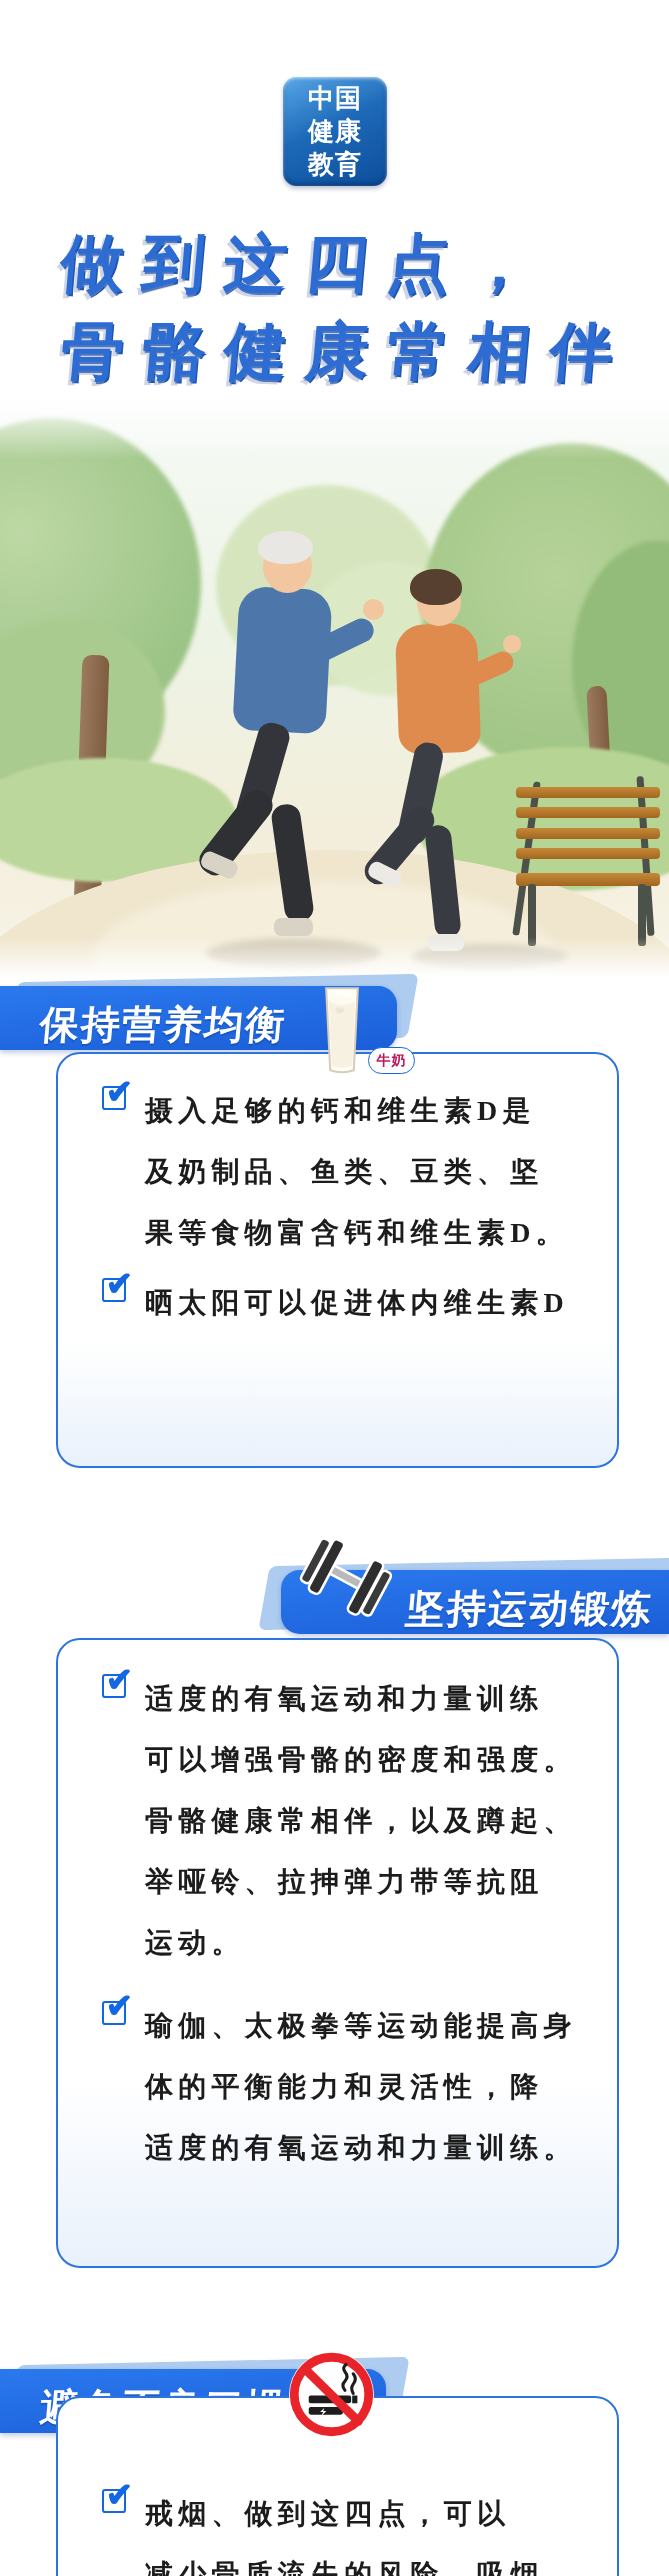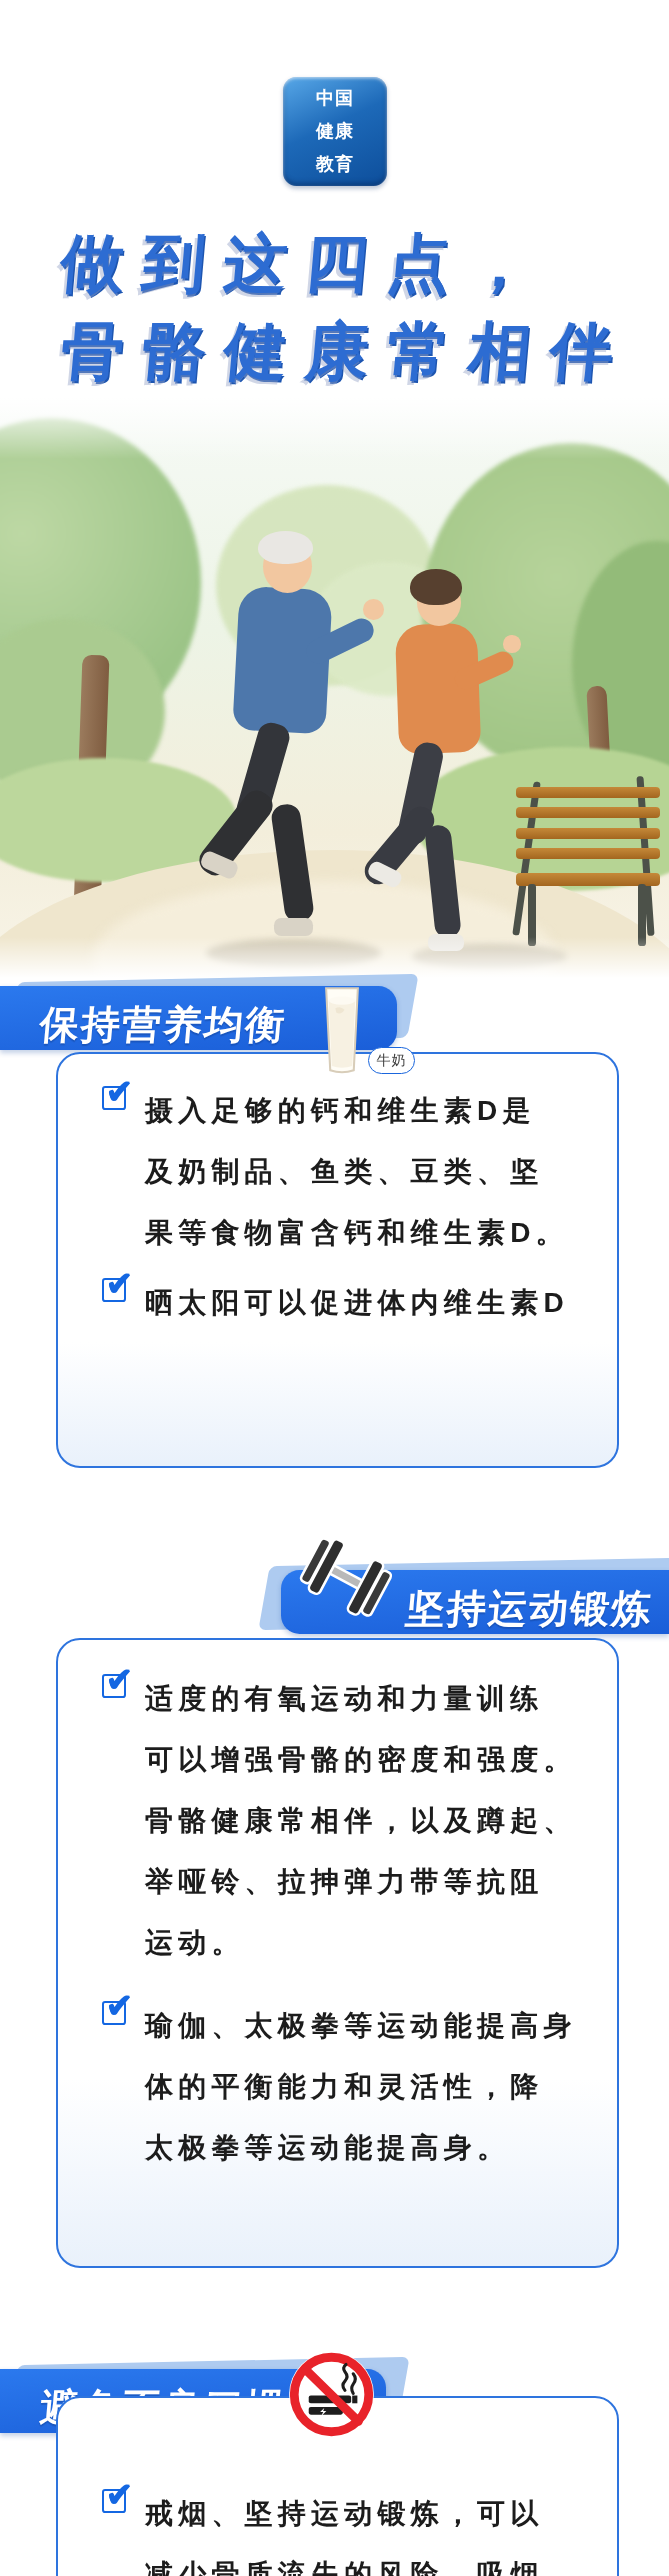--- a/index.html
+++ b/index.html
@@ -6,21 +6,21 @@
   .page{position:relative;width:669px;height:3919px;margin:0 auto;background:#fff;overflow:hidden;
         font-family:"Liberation Sans","DejaVu Sans",sans-serif;}
 
   
   .logo-badge{position:absolute;border-radius:13.4px;
       background:linear-gradient(155deg,#58a8e8 0%,#1d69b8 45%,#0d4e9b 100%);
       box-shadow:inset 0 1.5px 3.1px rgba(255,255,255,.6), inset 0 -3.1px 5.2px rgba(0,30,80,.45), 0 2.1px 4.1px rgba(0,40,100,.25);
       display:flex;flex-direction:column;align-items:center;justify-content:center;}
   .logo-badge .ll{color:#fff;font-weight:800;text-align:center;}
   .logo-top{left:283px;top:77px;width:104px;height:109px;}
-  .logo-top .ll{font-size:18px;line-height:33px;letter-spacing:1px;}
+  .logo-top .ll{font-size:26px;line-height:33px;letter-spacing:1px;}
 
   
   .title-line{position:absolute;left:61px;color:#2d6cd2;font-weight:900;
       font-size:63px;letter-spacing:18.5px;transform:skewX(-5deg);white-space:nowrap;
       text-shadow:-2.6px 3.6px 0 rgba(150,165,200,.45), 1.5px 1.5px 0 #1d55b0;}
   .title-1{top:221px;}
   .title-2{top:309px;}
 
   
   .hero{position:absolute;left:0;top:397px;width:669px;height:581px;overflow:hidden;}
@@ -64,21 +64,21 @@
   .banner-3 .banner-back{left:12.4px;top:0;width:392px;height:64px;}
   .banner-3 .banner-label{left:40px;top:19.6px;}
   .banner-2{left:281px;top:1562px;width:388px;}
   .banner-2 .banner-back{left:-17.5px;top:0;width:406px;height:64px;}
   .banner-2 .banner-label{left:125px;top:19.6px;}
 
   
   .milk-glass{position:absolute;left:320px;top:985px;width:44px;height:90px;z-index:5;}
   .milk-pill{position:absolute;left:368px;top:1047px;width:45px;height:25px;background:#fff;border:1.5px solid #1a66dd;
       border-radius:13.4px;z-index:6;display:flex;align-items:center;justify-content:center;
-      color:#404040;font-size:14px;font-weight:400;letter-spacing:1px;}
+      color:#be185d;font-size:14px;font-weight:700;letter-spacing:1px;}
   
   .dumbbell{position:absolute;left:292px;top:1533px;width:108px;height:88px;z-index:6;}
   
   .no-smoke{position:absolute;left:287px;top:2350px;width:89px;height:89px;z-index:6;}
 
   
   .card{position:absolute;left:56px;width:563px;border:2.1px solid #2e74de;border-radius:24px;
       background:linear-gradient(180deg,#ffffff 70%,#e9f1fb 100%);box-sizing:border-box;}
   .card-1{top:1052px;height:416px;}
   .card-2{top:1638px;height:630px;}
@@ -87,21 +87,21 @@
   .card-1 .card-items{padding-top:26px;}
   .card-2 .card-items{padding-top:28px;}
   .card-3 .card-items{padding-top:85px;}
   .check-item{display:flex;align-items:flex-start;}
   .card-1 .check-item + .check-item{margin-top:9.3px;}
   .card-2 .check-item + .check-item{margin-top:21.6px;}
   .checkbox{position:relative;flex:0 0 24px;width:24px;height:24px;margin-top:6.2px;margin-right:19px;
       border:2.6px solid #1467e2;border-radius:3.1px;background:#fff;box-sizing:border-box;}
   .checkbox .mark{position:absolute;left:1px;top:-17.5px;font-size:34px;color:#1467e2;font-weight:900;
       text-shadow:0.5px 0.5px 0 #1467e2;}
-  .item-text{flex:1;}
+  .item-text{flex:1;font-family:Liberation Serif, serif;}
   .tline{font-size:28px;line-height:61px;letter-spacing:5.2px;font-weight:600;color:#1c1c1c;white-space:nowrap;}
 </style>
 </head>
 <body>
 
 <div class="page">
 
   <div class="logo-badge logo-top">
     <div class="ll">中国</div>
     <div class="ll">健康</div>
@@ -234,21 +234,21 @@
             <div class="tline">运动。</div>
           </div>
         </div>
         <div class="check-item">
           <span class="checkbox">
             <span class="mark">✔</span>
           </span>
           <div class="item-text">
             <div class="tline">瑜伽、太极拳等运动能提高身</div>
             <div class="tline">体的平衡能力和灵活性，降</div>
-            <div class="tline">太极拳等运动能提高身。</div>
+            <div class="tline">适度的有氧运动和力量训练。</div>
           </div>
         </div>
       </div>
   </div>
 
   <div class="banner b-left banner-3">
     <div class="banner-back"></div>
     <div class="banner-main"></div>
     <div class="banner-label">避免不良习惯</div>
   </div>
@@ -263,21 +263,21 @@
     <path d="M128 84 Q122 74 128 66 Q136 56 128 46" fill="none" stroke="#1d1d1d" stroke-width="6" stroke-linecap="round"></path>
     <line x1="36" y1="38" x2="138" y2="138" stroke="#e8232a" stroke-width="17" stroke-linecap="round"></line>
   </svg>
   <div class="card card-3">
     <div class="card-items">
         <div class="check-item">
           <span class="checkbox">
             <span class="mark">✔</span>
           </span>
           <div class="item-text">
-            <div class="tline">戒烟、坚持运动锻炼，可以</div>
+            <div class="tline">戒烟、做到这四点，可以</div>
             <div class="tline">减少骨质流失的风险。吸烟</div>
           </div>
         </div>
       </div>
   </div>
 
 </div>
 
 
 </body></html>

